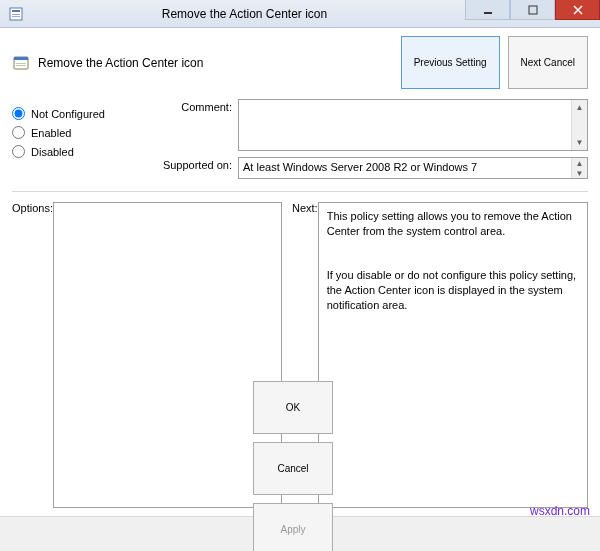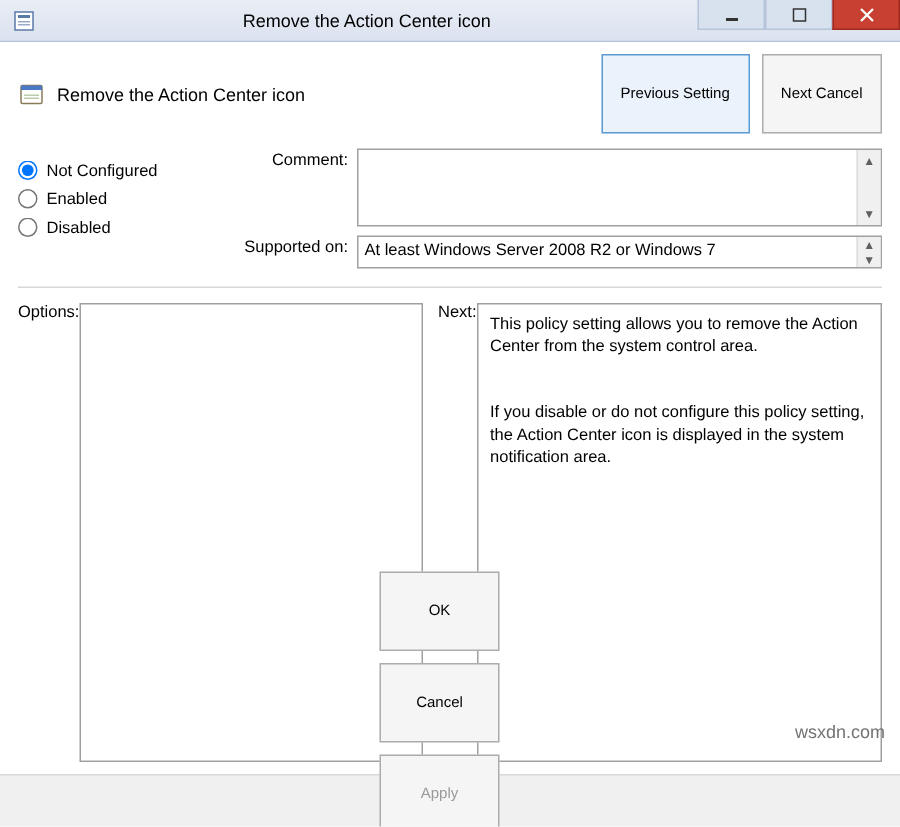--- a/index.html
+++ b/index.html
@@ -144,22 +144,22 @@
       align-items:center;
       justify-content:flex-end;
       gap:8px;
       padding-right:14px;
       background:#f0f0f0;
       margin-top:8px;
       flex-direction:column;
     }
     .watermark{
       position:absolute;
-      bottom:56px;right:10px;
-      color:#737373;
+      bottom:33px;right:10px;
+      color:#6d28d9;
       font-size:12px;
       pointer-events:none;
     }
   </style>
 </head>
 <body>
 
 <div class="titlebar">
   <span class="titlebar-icon">
     <svg width="14" height="14" viewBox="0 0 14 14">

